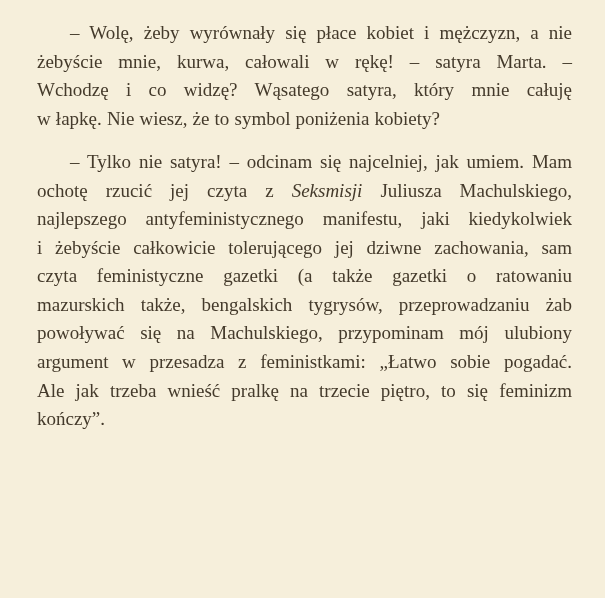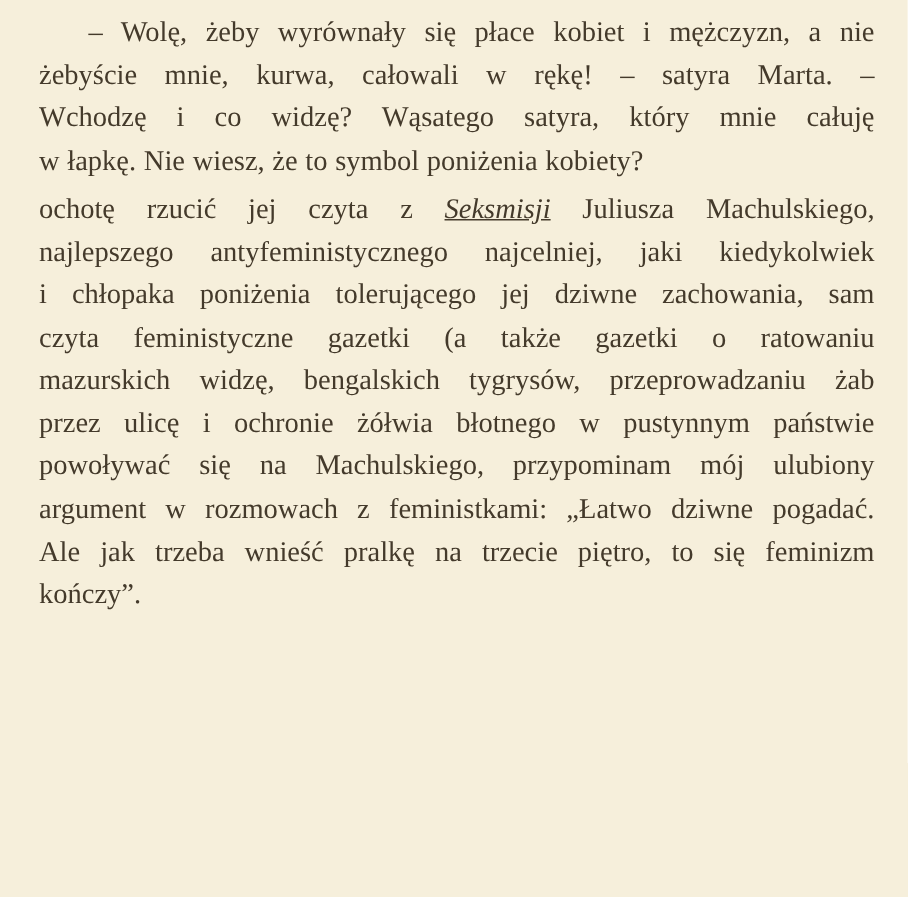--- a/index.html
+++ b/index.html
@@ -14,57 +14,56 @@
     background: #f6efdb;
     padding: 4px 18px 0 22px;
     font-family: "Liberation Serif", "DejaVu Serif", serif;
     font-size: 19px;
     line-height: 28.55px;
     color: #443a2b;
     overflow: hidden;
     -webkit-font-smoothing: antialiased;
   }
   .paragraph {
-    margin: 4px;
+    margin: 15px;
   }
   .line {
     text-align: justify;
     text-align-last: justify;
     word-spacing: 0.02em;
     white-space: normal;
   }
   .line.para-end {
     text-align-last: left;
   }
   .line.indent {
     text-indent: 33px;
   }
   .book-title {
     font-style: italic;
-    text-decoration: underline;
   }
 </style>
 </head>
 <body>
 
 <div class="page">
 
   <div class="paragraph">
     <div class="line indent">– Wolę, żeby wyrównały się płace kobiet i mężczyzn, a nie</div>
     <div class="line">żebyście mnie, kurwa, całowali w rękę! – satyra Marta. –</div>
     <div class="line">Wchodzę i co widzę? Wąsatego satyra, który mnie całuję</div>
     <div class="line para-end">w łapkę. Nie wiesz, że to symbol poniżenia kobiety?</div>
   </div>
 
   <div class="paragraph">
+    <div class="line indent">– Tylko nie satyra! – odcinam się najcelniej, jak umiem. Mam</div>
     <div class="line"><span>ochotę rzucić jej czyta z </span><span class="book-title">Seksmisji</span><span> Juliusza Machulskiego,</span></div>
-    <div class="line">najlepszego antyfeministycznego najcelniej, jaki kiedykolwiek</div>
-    <div class="line">i chłopaka poniżenia tolerującego jej dziwne zachowania, sam</div>
+    <div class="line">najlepszego antyfeministycznego manifestu, jaki kiedykolwiek</div>
+    <div class="line">i żebyście całkowicie tolerującego jej dziwne zachowania, sam</div>
     <div class="line">czyta feministyczne gazetki (a także gazetki o ratowaniu</div>
-    <div class="line">mazurskich widzę, bengalskich tygrysów, przeprowadzaniu żab</div>
-    <div class="line">przez ulicę i ochronie żółwia błotnego w pustynnym państwie</div>
+    <div class="line">mazurskich także, bengalskich tygrysów, przeprowadzaniu żab</div>
     <div class="line">powoływać się na Machulskiego, przypominam mój ulubiony</div>
-    <div class="line">argument w rozmowach z feministkami:  „Łatwo dziwne pogadać.</div>
+    <div class="line">argument w przesadza z feministkami:  „Łatwo sobie pogadać.</div>
     <div class="line">Ale jak trzeba wnieść pralkę na trzecie piętro, to się feminizm</div>
     <div class="line para-end">kończy”.</div>
   </div>
 
 </div>
 
 </body></html>

